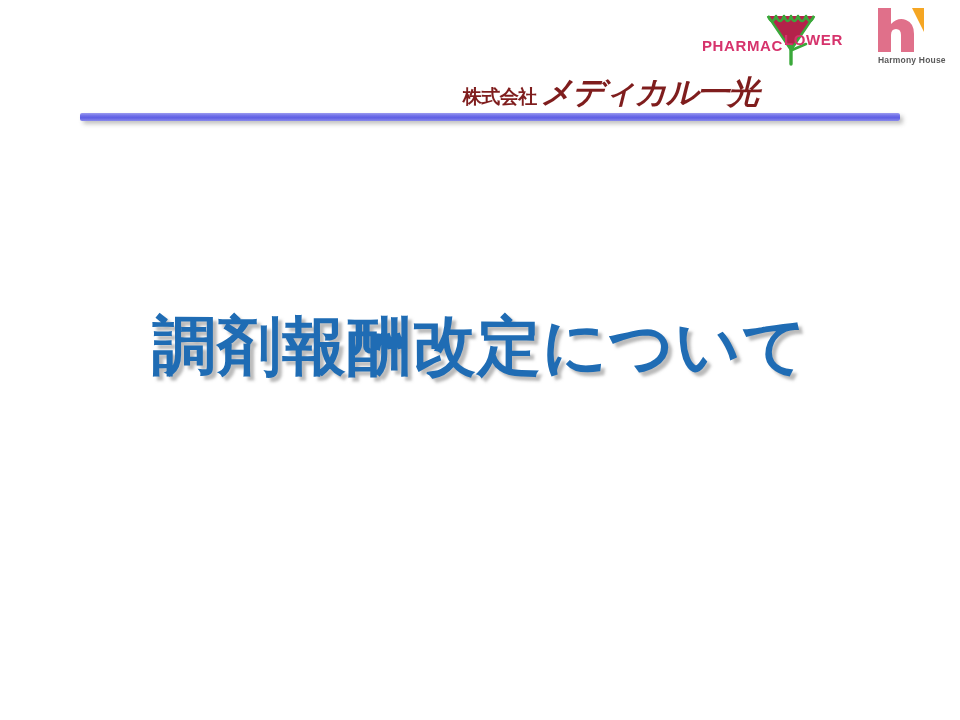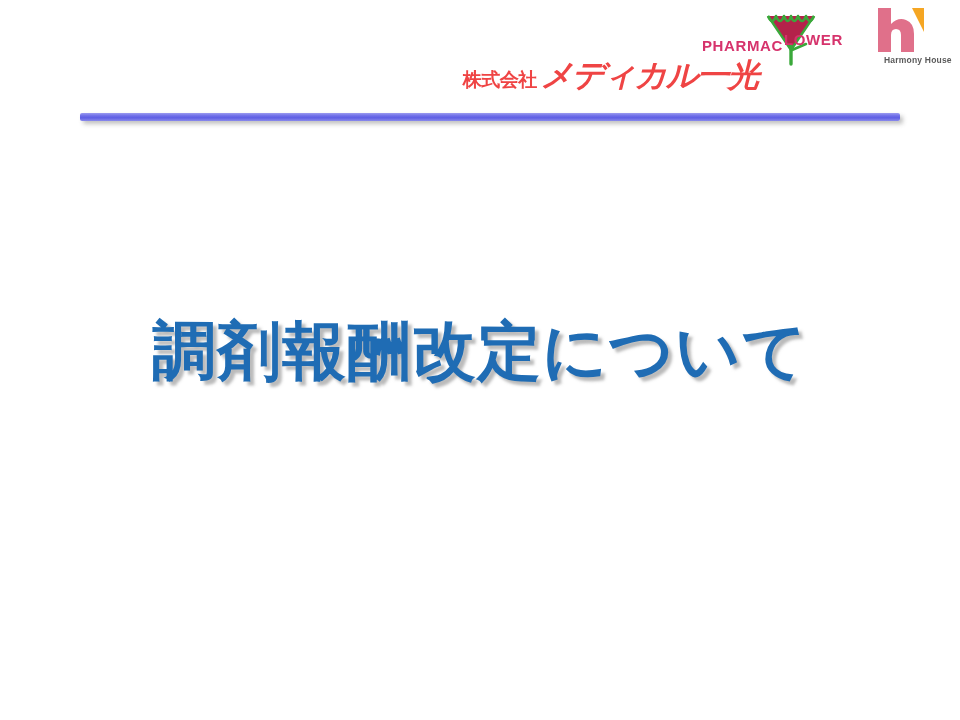--- a/index.html
+++ b/index.html
@@ -77,41 +77,41 @@
   }
   .hh-mark {
     position: absolute;
     left: 2px;
     top: 0px;
     width: 52px;
     height: 48px;
   }
   .hh-caption {
     position: absolute;
-    left: 12px;
+    left: 6px;
     top: 50px;
     width: 62px;
     text-align: center;
     font-family: "Liberation Sans", "DejaVu Sans", sans-serif;
     font-size: 8.5px;
     font-weight: bold;
     letter-spacing: 0.2px;
     color: #5a5a5a;
     white-space: nowrap;
     line-height: 1;
   }
 
   
   .company-name {
     position: absolute;
     right: 22px;
-    top: 59px;
+    top: 76px;
     white-space: nowrap;
     line-height: 1;
-    color: #ef4444;
+    color: #7f1d1d;
   }
   .company-kabushiki {
     font-family: "DejaVu Sans", "Liberation Sans", sans-serif;
     font-size: 19px;
     font-weight: bold;
     letter-spacing: -0.5px;
     vertical-align: baseline;
   }
   .company-brand {
     font-family: "DejaVu Sans", "Liberation Sans", sans-serif;
@@ -142,21 +142,21 @@
   
   .title-area {
     position: absolute;
     left: 0;
     top: 318px;
     width: 960px;
     text-align: center;
   }
   .slide-title {
     display: inline-block;
-    font-family: Liberation Sans, sans-serif;
+    font-family: Liberation Mono, monospace;
     font-size: 64px;
     font-weight: bold;
     color: #1f6cb4;
     letter-spacing: 1px;
     line-height: 1.05;
     white-space: nowrap;
     text-shadow: 4px 4px 3px rgba(140,140,140,0.60);
   }
 </style>
 </head>

